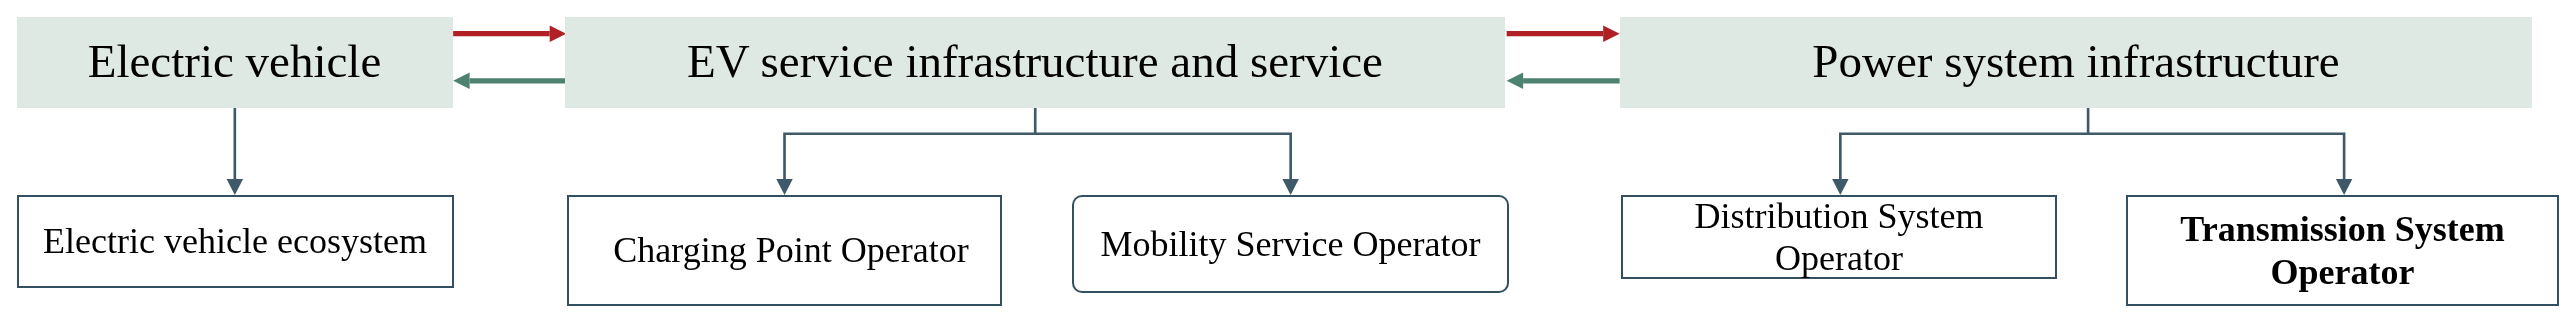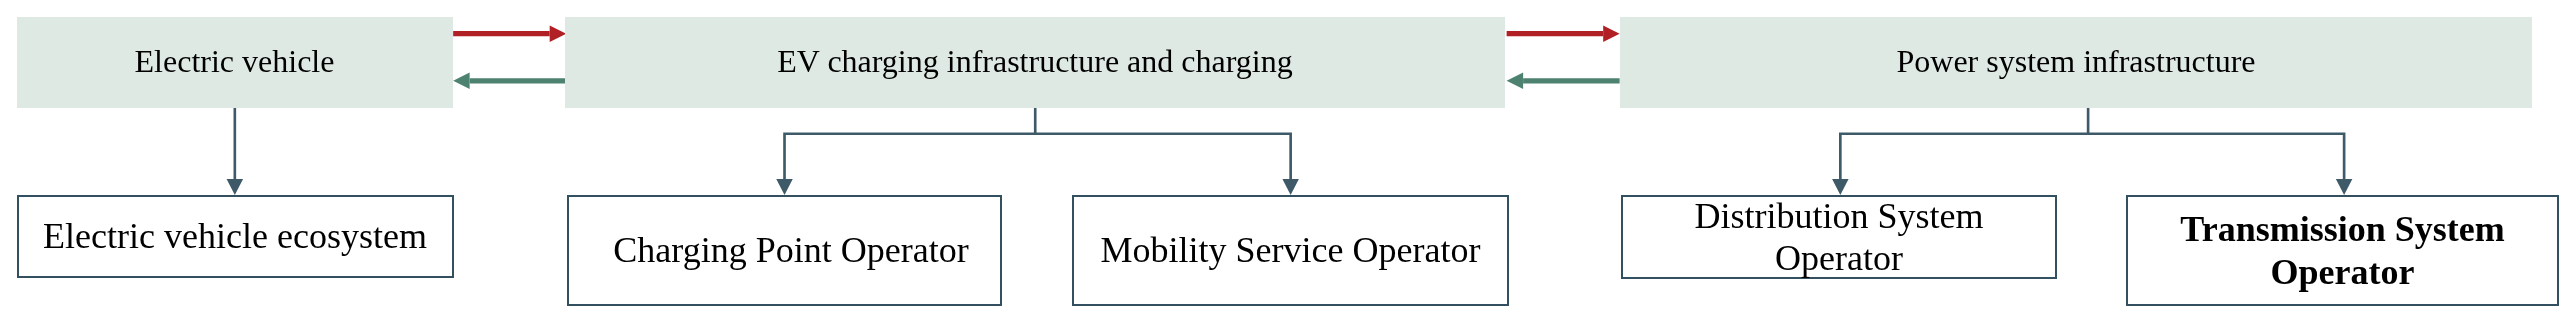--- a/index.html
+++ b/index.html
@@ -15,21 +15,21 @@
     font-family: "Liberation Serif", serif;
     overflow: hidden;
   }
   .gbox {
     position: absolute;
     background: #dfe9e3;
     display: flex;
     align-items: center;
     justify-content: center;
     text-align: center;
-    font-size: 32px;
+    font-size: 47px;
     color: #000000;
     line-height: 1.1;
     padding: 0 11.8px;
     box-sizing: border-box;
   }
   .wbox {
     position: absolute;
     background: #ffffff;
     border: 2.6px solid #32505f;
     display: flex;
@@ -39,23 +39,23 @@
     font-size: 36px;
     color: #000000;
     line-height: 1.18;
     padding: 0 7px;
     box-sizing: border-box;
   }
   #box-ev   { left: 16.5px;   top: 16.5px;  width: 436px;  height: 91px; }
   #box-evci { left: 565px;  top: 16.5px;  width: 940px; height: 91px; }
   #box-psi  { left: 1620px; top: 16.5px;  width: 912px; height: 91px; }
 
-  #box-eve  { left: 16.5px;   top: 195px; width: 437px;  height: 83px; }
+  #box-eve  { left: 16.5px;   top: 195px; width: 437px;  height: 93px; }
   #box-cpo  { left: 567px;  top: 195px; width: 435px;  height: 111px; padding-left: 20px; }
-  #box-mso  { left: 1072px; top: 195px; width: 437px;  height: 111px; }
+  #box-mso  { left: 1072px; top: 195px; width: 437px;  height: 98px; border-radius: 10px; }
   #box-dso  { left: 1621px; top: 195px; width: 436px;  height: 84px; }
   #box-tso  { left: 2126px; top: 195px; width: 433px;  height: 111px; font-weight: bold; }
 
   svg.connector-layer {
     position: absolute;
     left: 0; top: 0;
     width: 2576px;
     height: 324px;
     pointer-events: none;
   }
@@ -104,21 +104,21 @@
       <path d="M3127 306 V227 H3983 V306" stroke-width="4.5"></path>
       <polygon points="3113,304 3141,304 3127,331" fill="#3e5a68" stroke="none"></polygon>
       <polygon points="3969,304 3997,304 3983,331" fill="#3e5a68" stroke="none"></polygon>
     </g>
   </svg>
 
   <div class="gbox" id="box-ev">
     <span>Electric vehicle</span>
   </div>
   <div class="gbox" id="box-evci">
-    <span>EV charging infrastructure and charging</span>
+    <span>EV service infrastructure and service</span>
   </div>
   <div class="gbox" id="box-psi">
     <span>Power system infrastructure</span>
   </div>
 
   <div class="wbox" id="box-eve">
     <span>Electric vehicle ecosystem</span>
   </div>
   <div class="wbox" id="box-cpo">
     <span>Charging Point Operator</span>

